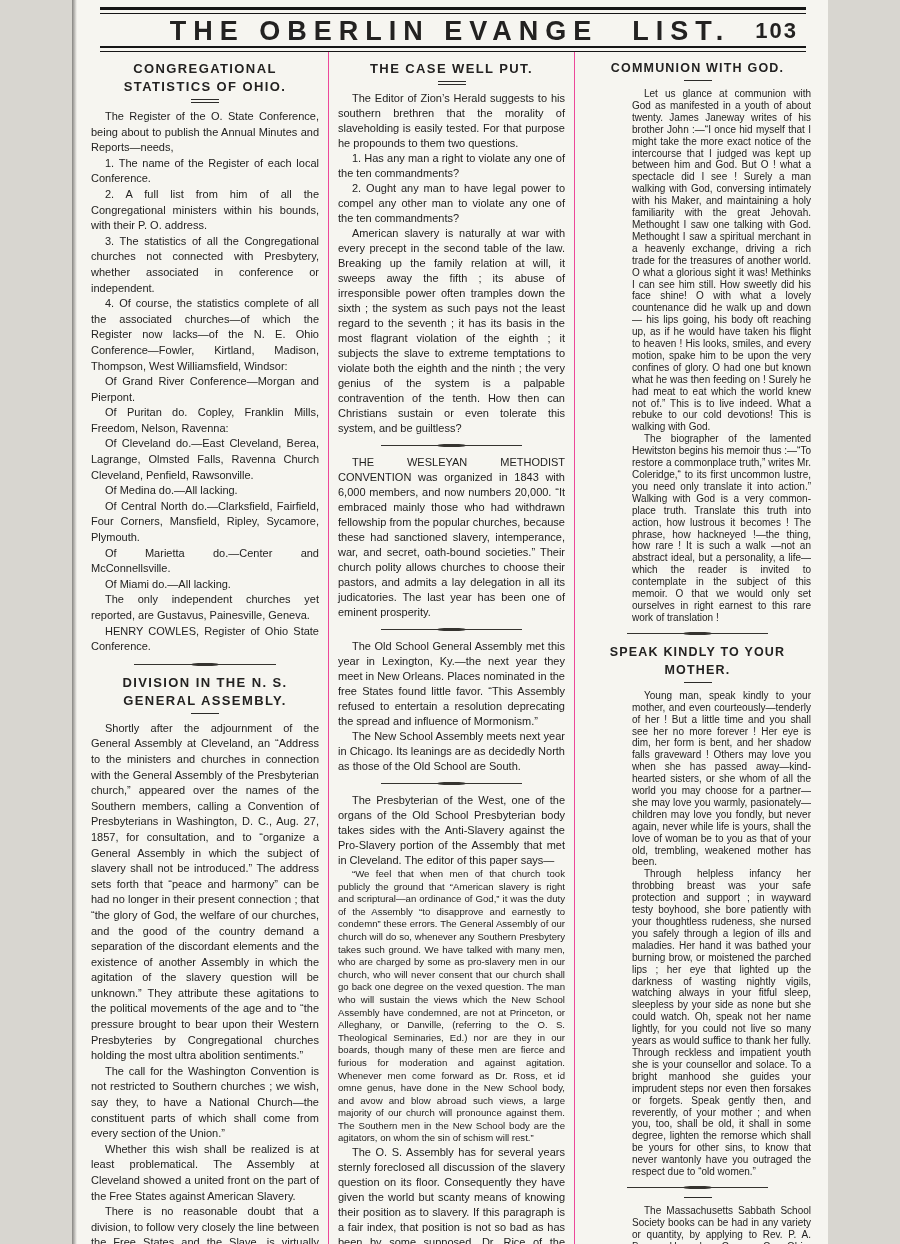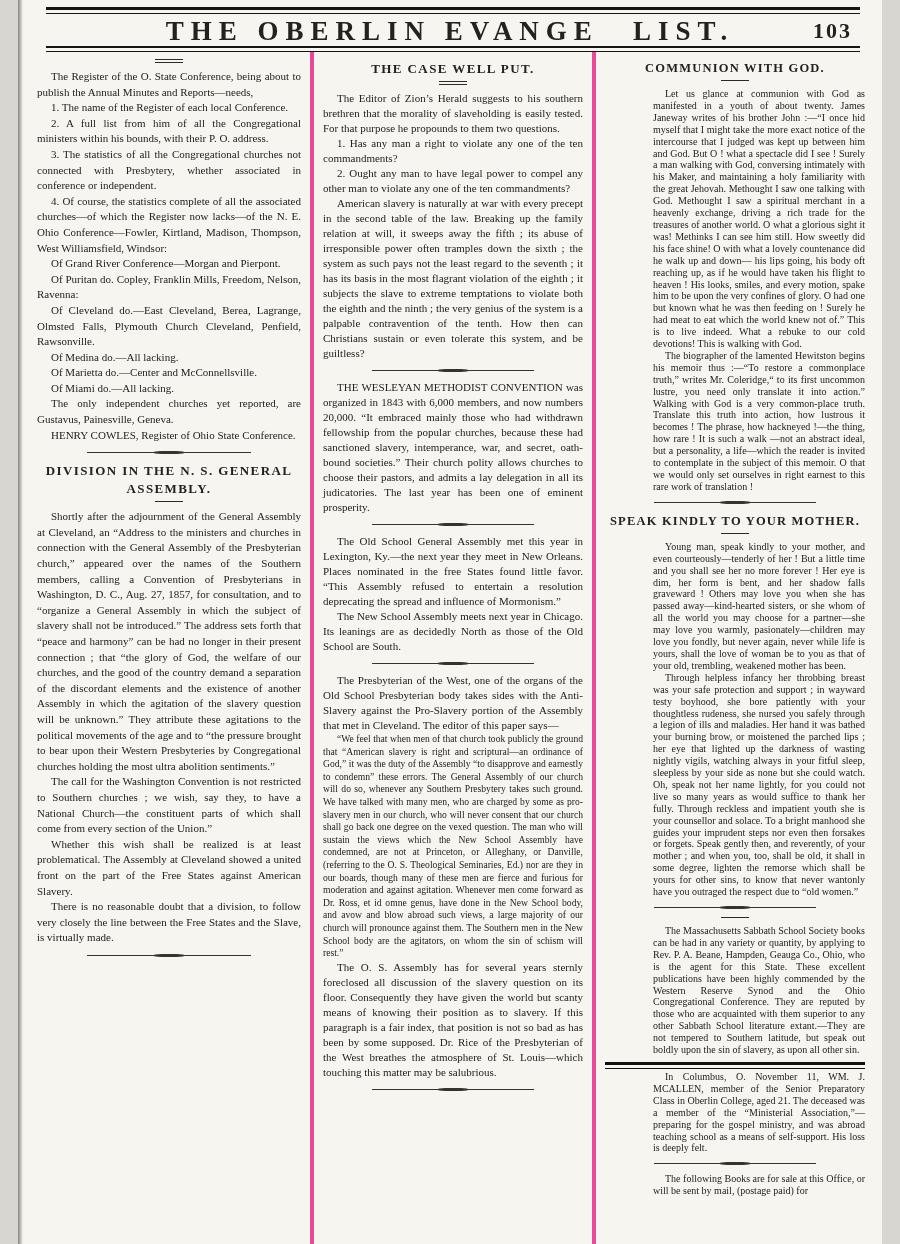--- a/index.html
+++ b/index.html
@@ -1,34 +1,34 @@
 <!DOCTYPE html>
 <html><head>
 <meta charset="utf-8">
 <style>
   html,body { margin:0; padding:0; background:#d8d6d0; }
   .page {
-    position:relative; width:864px; height:1244px; margin:0 auto;
+    position:relative; width:756px; height:1244px; margin:0 auto;
     background:#f6f5f0; color:#232221; overflow:hidden;
-    font-family:Liberation Serif, serif;
+    font-family:Liberation Sans, sans-serif;
   }
   
   .top-rule { position:absolute; left:28px; right:22px; top:7px; height:3px;
     border-top:3px solid #161616; border-bottom:1px solid #161616; }
   .masthead { position:absolute; left:0; right:0; top:16px; height:32px; text-align:center; }
   .masthead .t { font-size:27px; font-weight:bold; letter-spacing:7px; white-space:nowrap; }
   .masthead .t1 { margin-right:34px; }
   .pageno { position:absolute; right:30px; top:18px; font-size:22px; font-weight:bold; letter-spacing:2px;text-align:center; }
   .mid-rule { position:absolute; left:28px; right:22px; top:46px; height:3px;
     border-top:2px solid #161616; border-bottom:1px solid #161616; }
   
   .cols { position:absolute; left:10px; right:8px; top:52px; bottom:0;
     display:grid; grid-template-columns:1fr 1fr 1fr; }
   .col { padding:4px 9px 0 9px; overflow:hidden; text-align:justify; }
-  .col + .col { border-left:4px solid #ec4899; }
+  .col + .col { border-left:1px solid #ec4899; }
   .c1 { font-size:11px;   line-height:15.6px; }
   .c2 { font-size:11px;   line-height:15px; }
   .c3 { font-size:10px;   line-height:11.9px; }
   p { margin:0; text-indent:14px; }
   .c3 p { text-indent:12px;margin-left:48px; }
   .byline { text-indent:14px; }
   h2 { margin:4px 0 1px 0; text-align:center; font-size:13px; font-weight:bold;
        letter-spacing:1.4px; text-indent:0; line-height:18px; }
   .c3 h2 { font-size:12.5px; letter-spacing:1.2px; margin-top:3px; }
   h2.wide { font-size:15px; letter-spacing:4px; }
@@ -56,30 +56,32 @@
   <div class="masthead">
     <span class="t t1">THE OBERLIN EVANGE</span><span class="t">LIST.</span>
   </div>
   <div class="pageno">103</div>
 
   <div class="mid-rule"></div>
 
   <div class="cols">
 
     <div class="col c1">
+      <h2>CONGREGATIONAL STATISTICS OF OHIO.</h2>
       <div class="head-rule"></div>
       <p>The Register of the O. State Conference, being about to publish the Annual Minutes and Reports—needs,</p>
       <p>1. The name of the Register of each local Conference.</p>
       <p>2. A full list from him of all the Congregational ministers within his bounds, with their P. O. address.</p>
       <p>3. The statistics of all the Congregational churches not connected with Presbytery, whether associated in conference or independent.</p>
       <p>4. Of course, the statistics complete of all the associated churches—of which the Register now lacks—of the N. E. Ohio Conference—Fowler, Kirtland, Madison, Thompson, West Williamsfield, Windsor:</p>
       <p>Of Grand River Conference—Morgan and Pierpont.</p>
       <p>Of Puritan do. Copley, Franklin Mills, Freedom, Nelson, Ravenna:</p>
-      <p>Of Cleveland do.—East Cleveland, Berea, Lagrange, Olmsted Falls, Plymouth Church Cleveland, Penfield, Rawsonville.</p>
+      <p>Of Cleveland do.—East Cleveland, Berea, Lagrange, Olmsted Falls, Ravenna Church Cleveland, Penfield, Rawsonville.</p>
       <p>Of Medina do.—All lacking.</p>
+      <p>Of Central North do.—Clarksfield, Fairfield, Four Corners, Mansfield, Ripley, Sycamore, Plymouth.</p>
       <p>Of Marietta do.—Center and McConnellsville.</p>
       <p>Of Miami do.—All lacking.</p>
       <p>The only independent churches yet reported, are Gustavus, Painesville, Geneva.</p>
       <p class="byline">HENRY COWLES, Register of Ohio State Conference.</p>
 
       <div class="divider"></div>
       <h2>DIVISION IN THE N. S. GENERAL ASSEMBLY.</h2>
       <div class="head-rule thin"></div>
       <p>Shortly after the adjournment of the General Assembly at Cleveland, an “Address to the ministers and churches in connection with the General Assembly of the Presbyterian church,” appeared over the names of the Southern members, calling a Convention of Presbyterians in Washington, D. C., Aug. 27, 1857, for consultation, and to “organize a General Assembly in which the subject of slavery shall not be introduced.”  The address sets forth that “peace and harmony” can be had no longer in their present connection ; that “the glory of God, the welfare of our churches, and the good of the country demand a separation of the discordant elements and the existence of another Assembly in which the agitation of the slavery question will be unknown.”  They attribute these agitations to the political movements of the age and to “the pressure brought to bear upon their Western Presbyteries by Congregational churches holding the most ultra abolition sentiments.”</p>
       <p>The call for the Washington Convention is not restricted to Southern churches ; we wish, say they, to have a National Church—the constituent parts of which shall come from every section of the Union.”</p>

